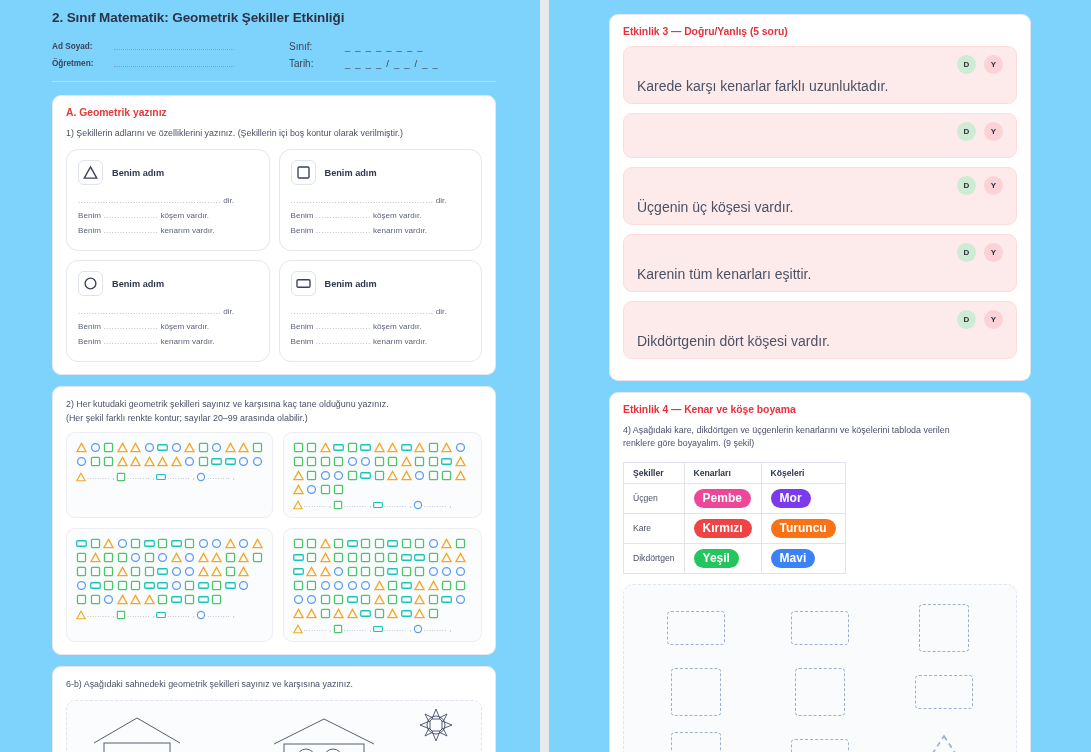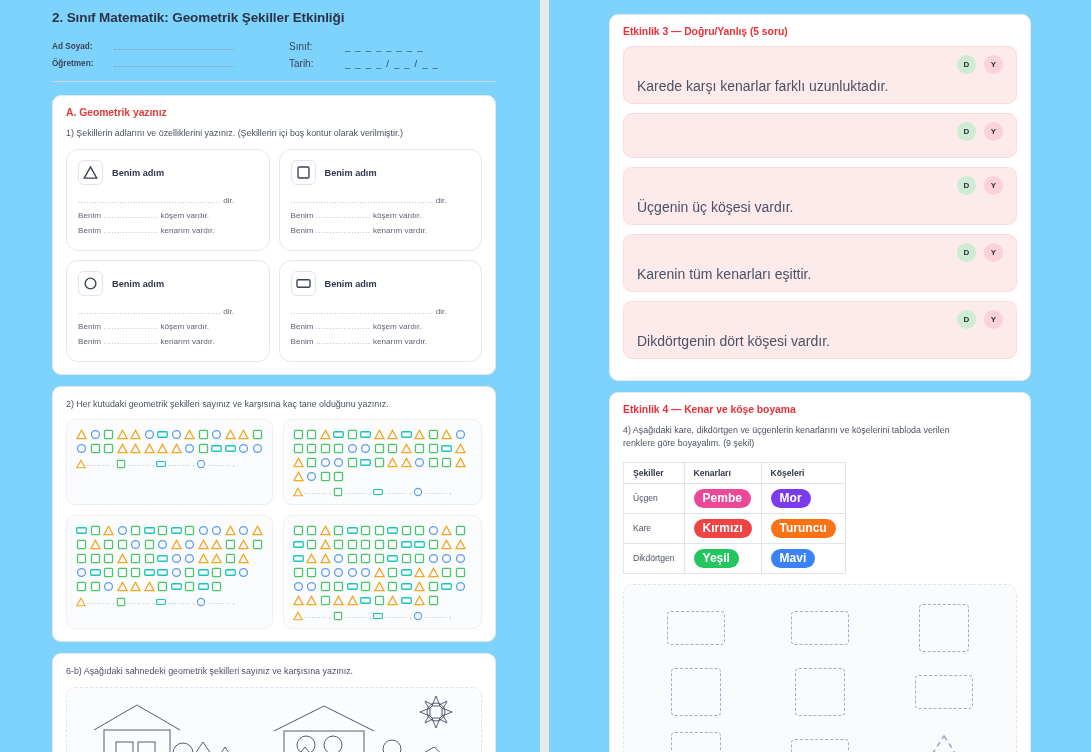--- a/index.html
+++ b/index.html
@@ -218,20 +218,21 @@
             <div class="fill-line"><span class="dots-inline">....................................................</span> <span>dir.</span></div>
             <div class="fill-line"><span>Benim</span> <span class="dots-inline">....................</span> <span>köşem vardır.</span></div>
             <div class="fill-line"><span>Benim</span> <span class="dots-inline">....................</span> <span>kenarım vardır.</span></div>
           </div>
         </div>
     </div>
 
     <div class="card">
       <div class="q-text" style="margin-bottom:7px">
         <div>2) Her kutudaki geometrik şekilleri sayınız ve karşısına kaç tane olduğunu yazınız.</div>
+        <div>(Her şekil farklı renkte kontur; sayılar 20–99 arasında olabilir.)</div>
       </div>
       <div class="count-grid" id="countBoxes">
           <div class="count-box">
             <div class="glyph-rows">
               <div class="glyph-row">
                 <svg width="11" height="11" viewBox="0 0 12 12">
                   <polygon points="6,1.5 11,10.5 1,10.5" stroke="#f5a623" fill="none" stroke-width="1.4"></polygon>
                 </svg>
                 <svg width="11" height="11" viewBox="0 0 12 12">
                   <circle cx="6" cy="6" r="4.3" stroke="#5b9bf0" fill="none" stroke-width="1.4"></circle>

